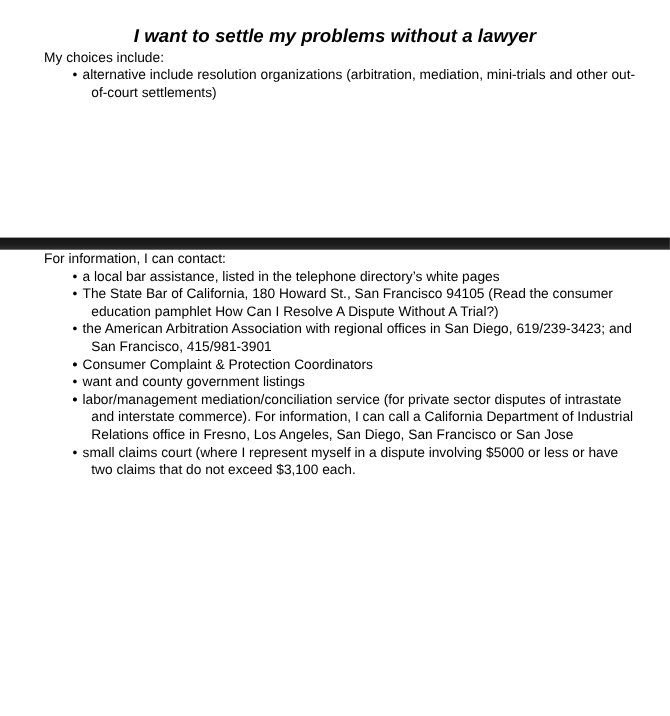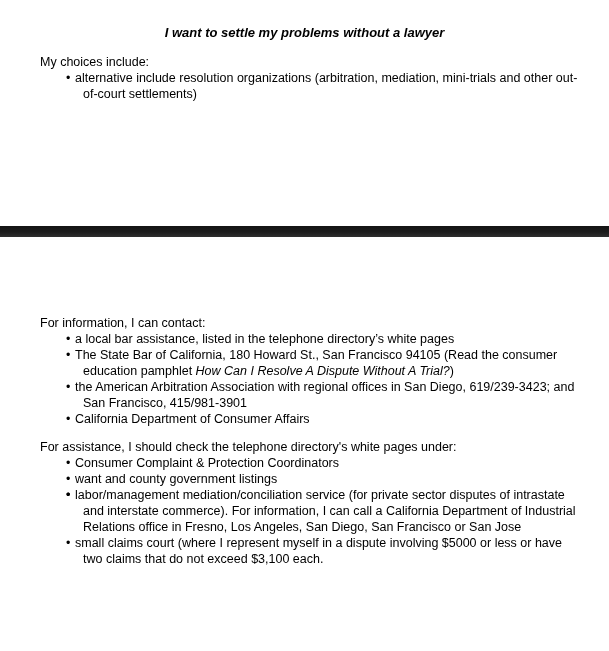--- a/index.html
+++ b/index.html
@@ -18,28 +18,28 @@
   }
   .page { width: 609px; height: 651px; position: relative; }
 
   p { margin: 0; }
 
   .title {
     margin-top: 25px;
     text-align: center;
     font-weight: bold;
     font-style: italic;
-    font-size: 13px;
+    font-size: 17px;
   }
 
   .para {
     padding-left: 40px;
   }
-  .para-choices   { margin-top: 13px; }
-  .para-contact   { margin-top: 78px; }
+  .para-choices   { margin-top: 3px; }
+  .para-contact   { }
   .para-assist    { margin-top: 12px; }
 
   ul.list {
     list-style: none;
     margin: 0;
     padding: 0 0 0 83px; 
   }
   .list-choices { margin-top: 15px; }
   .list-contact { margin-top: 13px; }
   .list-assist  { margin-top: 14px; }
@@ -61,21 +61,21 @@
   .b-labor       { max-width: 462px; }
   .b-smallclaims { max-width: 490px; }
 
   .pagebreak {
     margin-top: 124px;
     width: 609px;
     height: 11px;
     background: linear-gradient(180deg, #141414 0%, #1c1c1c 55%, #2e2e2e 100%);
   }
 
-  .pamphlet { font-style: italic; }
+  .pamphlet { }
 </style>
 </head>
 <body>
 
 <div class="page">
 
   <p class="title">I want to settle my problems without a lawyer</p>
 
   <p class="para para-choices">My choices include:</p>
 
@@ -98,25 +98,23 @@
     <li class="item b-statebar">
       <span class="dot">•</span>
       <span>The State Bar of California, 180 Howard St., San Francisco 94105 (Read the consumer education pamphlet </span><span class="pamphlet">How Can I Resolve A Dispute Without A Trial?</span><span>)</span>
     </li>
     <li class="item b-arbitration">
       <span class="dot">•</span>
       <span>the American Arbitration Association with regional offices in San Diego, 619/239-3423; and San Francisco, 415/981-3901</span>
     </li>
     <li class="item">
       <span class="dot">•</span>
-      <span>California Department of Consumer Affairs</span>
     </li>
   </ul>
 
-  <p class="para para-assist">For assistance, I should check the telephone directory's white pages under:</p>
 
   <ul class="list list-assist">
     <li class="item">
       <span class="dot">•</span>
       <span>Consumer Complaint &amp; Protection Coordinators</span>
     </li>
     <li class="item">
       <span class="dot">•</span>
       <span>want and county government listings</span>
     </li>

